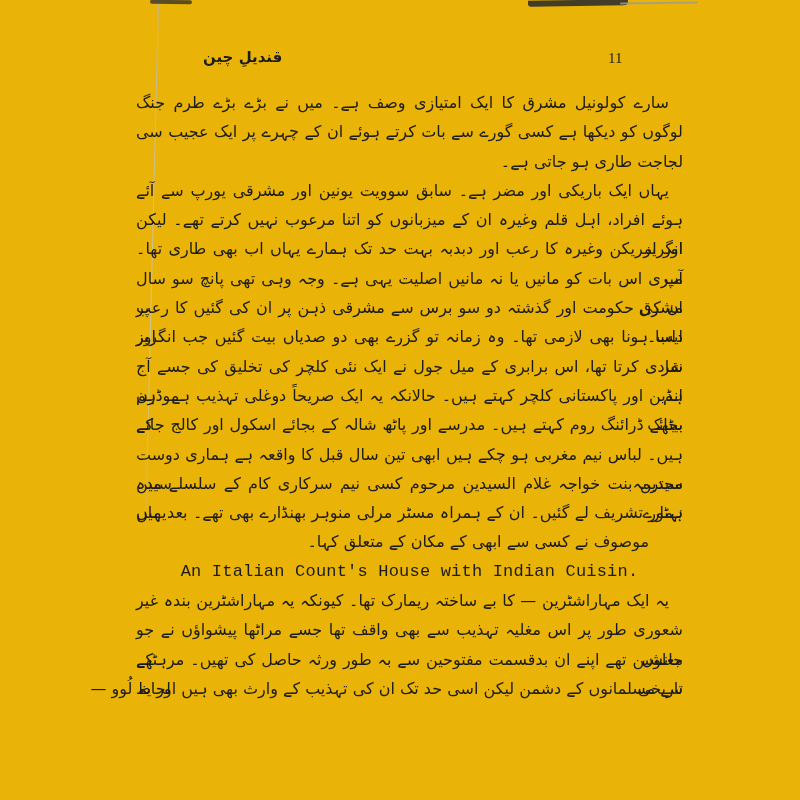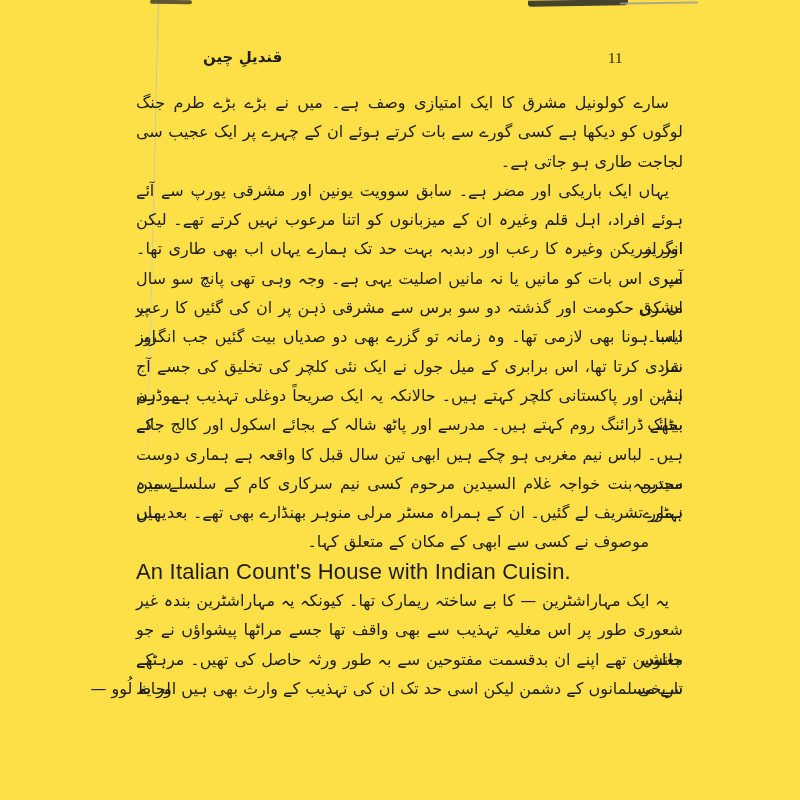--- a/index.html
+++ b/index.html
@@ -5,21 +5,21 @@
   html,body{margin:0;padding:0;}
   body{
     width:800px;height:800px;
     background:#ffffff;
     font-family:"DejaVu Sans",sans-serif;
     overflow:hidden;
   }
   .page{
     position:relative;
     width:800px;height:800px;
-    background:#fde047;
+    background:#eab308;
     color:#1c1c1c;
   }
   
   .crease{
     position:absolute;
     left:158px;top:0;
     width:1px;height:560px;
     background:linear-gradient(to bottom,#b8b8b8 0%,#c9c9c9 60%,rgba(200,200,200,0) 100%);
     transform:rotate(1.4deg);
     transform-origin:top center;
@@ -60,22 +60,23 @@
   .line.j{
     text-align:justify;
     text-align-last:justify;
     white-space:normal;
   }
   .line.j.indent{text-indent:14px;}
   .line.s{}
   .line.s.indent{padding-right:34px;box-sizing:border-box;}
   .line.c{
     direction:ltr;
-    font-family:Liberation Sans, sans-serif;
-    font-size:22px;
+    text-align:center;
+    font-family:Liberation Mono, monospace;
+    font-size:17px;
     letter-spacing:.2px;
   }
 </style>
 </head>
 <body>
 
 <div class="page">
 
   <div class="crease"></div>
   <div class="smudge smudge-left"></div>

